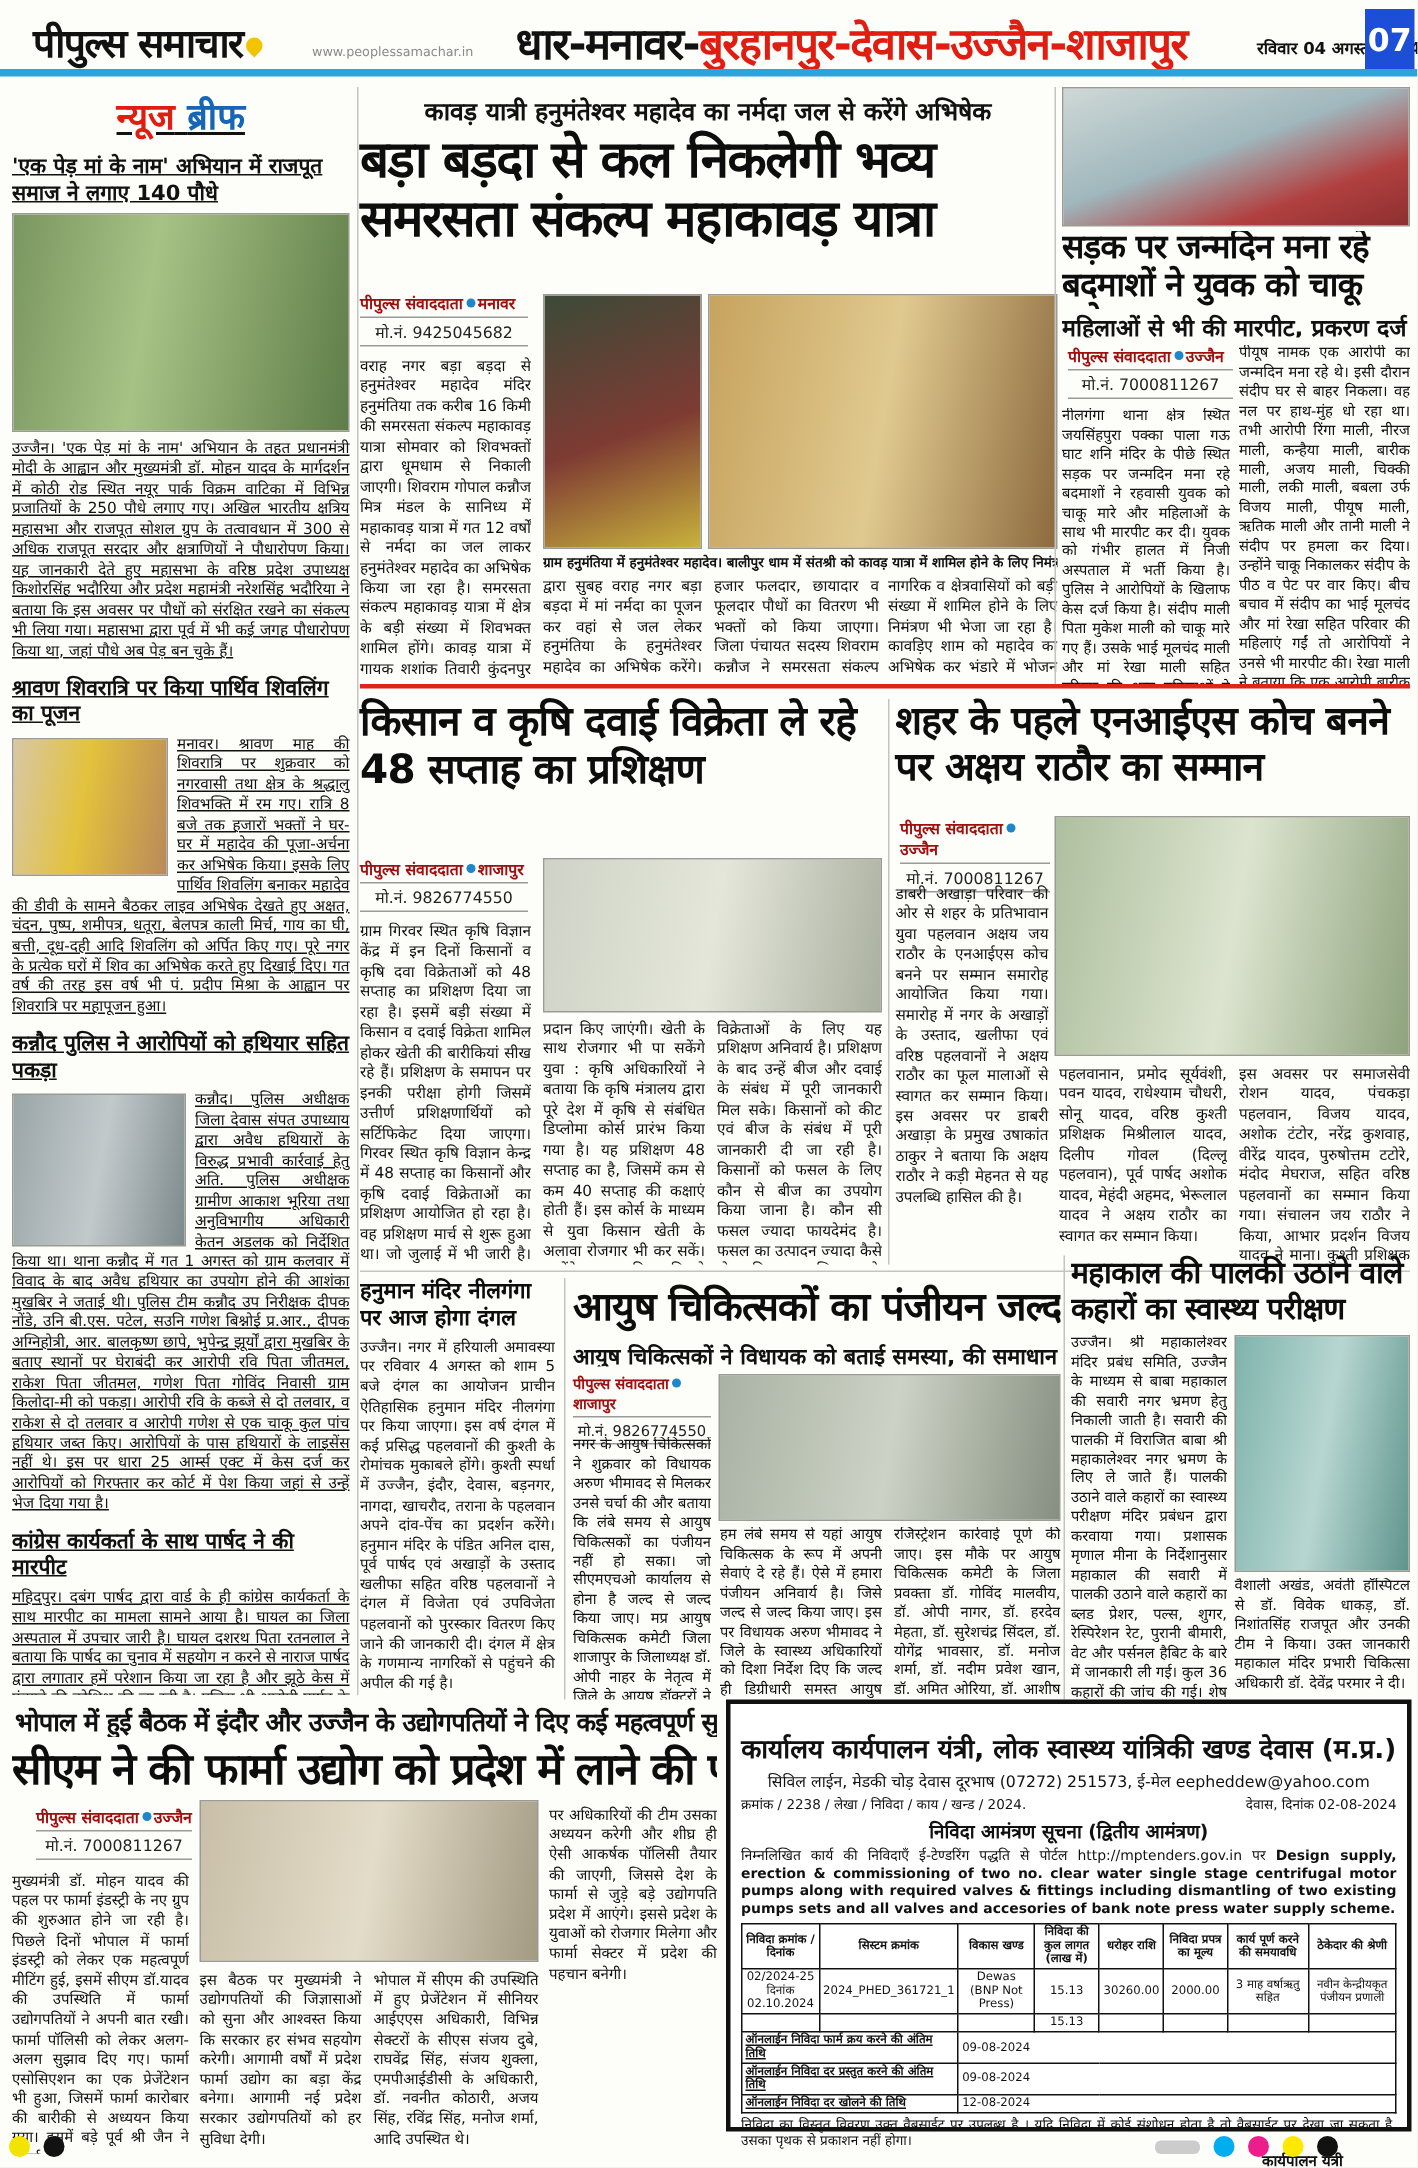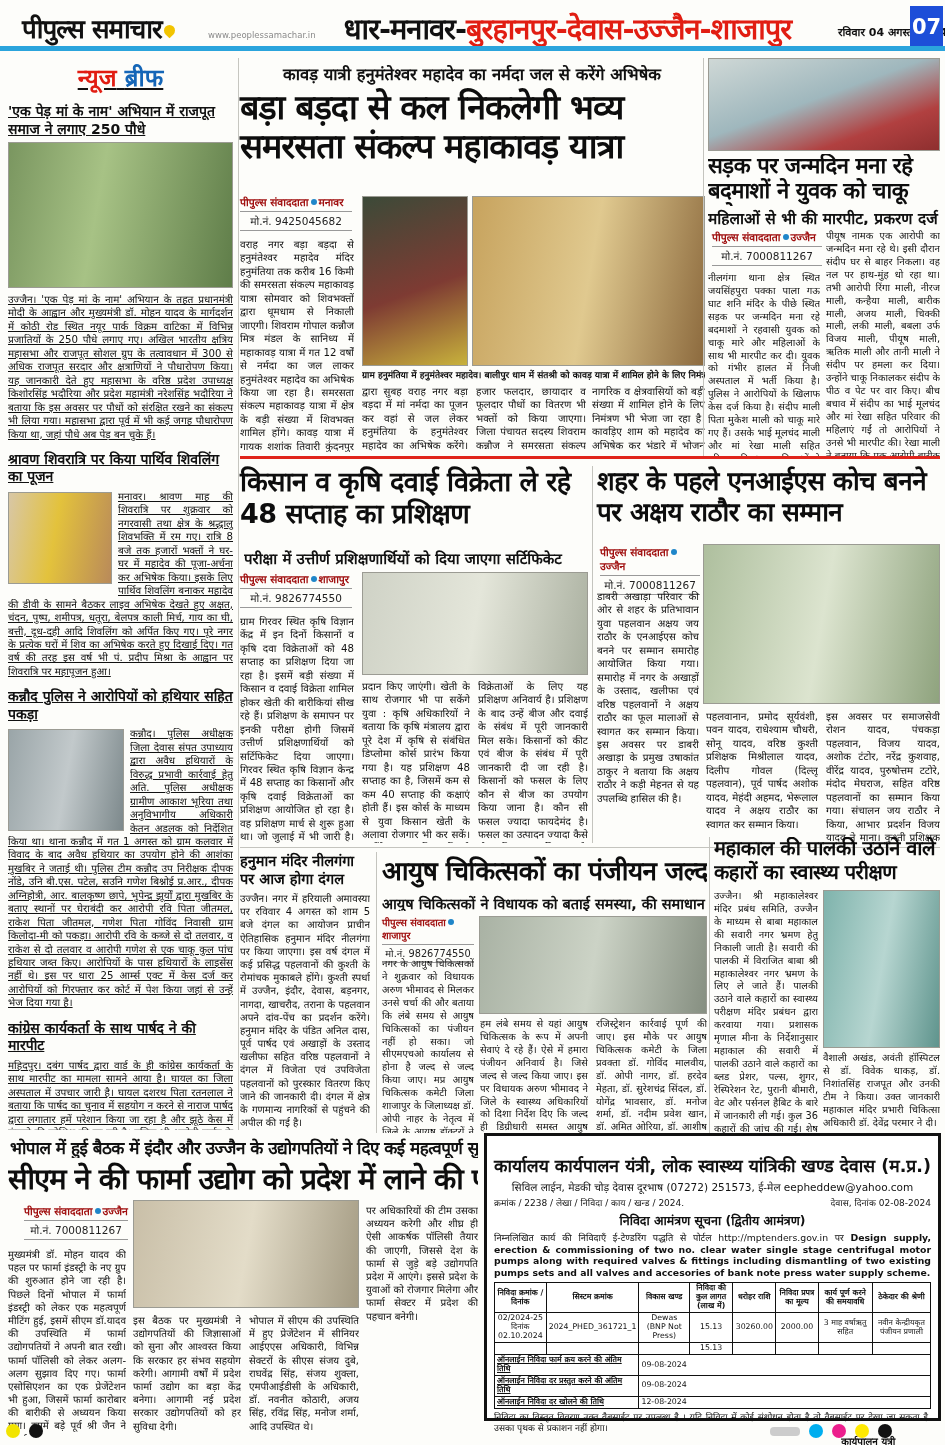--- a/index.html
+++ b/index.html
@@ -87,21 +87,21 @@
   <div class="abs edate">रविवार 04 अगस्त 2024</div>
   <div class="abs pgno">07</div>
   <div class="abs bluebar"></div>
 
   <div class="abs brief clip" style="border-right:1px solid #c6c6c0;text-decoration:underline;">
     <div class="brief-title">
       <span class="red">न्यूज</span>
       <span class="blue">ब्रीफ</span>
     </div>
     <div>
-      <div class="bh">'एक पेड़ मां के नाम' अभियान में राजपूत समाज ने लगाए 250 पौधे</div>
+      <div class="bh">'एक पेड़ मां के नाम' अभियान में राजपूत समाज ने लगाए 140 पौधे</div>
       <div class="photo ph-trees" style="width:100%;height:146px;margin:3px 0 5px;"></div>
       <div class="bodytxt just">उज्जैन। 'एक पेड़ मां के नाम' अभियान के तहत प्रधानमंत्री मोदी के आह्वान और मुख्यमंत्री डॉ. मोहन यादव के मार्गदर्शन में कोठी रोड स्थित नयूर पार्क विक्रम वाटिका में विभिन्न प्रजातियों के 250 पौधे लगाए गए। अखिल भारतीय क्षत्रिय महासभा और राजपूत सोशल ग्रुप के तत्वावधान में 300 से अधिक राजपूत सरदार और क्षत्राणियों ने पौधारोपण किया। यह जानकारी देते हुए महासभा के वरिष्ठ प्रदेश उपाध्यक्ष किशोरसिंह भदौरिया और प्रदेश महामंत्री नरेशसिंह भदौरिया ने बताया कि इस अवसर पर पौधों को संरक्षित रखने का संकल्प भी लिया गया। महासभा द्वारा पूर्व में भी कई जगह पौधारोपण किया था, जहां पौधे अब पेड़ बन चुके हैं।</div>
     </div>
     <div>
       <div class="bh">श्रावण शिवरात्रि पर किया पार्थिव शिवलिंग का पूजन</div>
       <div class="bodytxt just">
         <span class="photo ph-pooja fl" style="width:104px;height:92px;display:block;"></span>
         <span>मनावर। श्रावण माह की शिवरात्रि पर शुक्रवार को नगरवासी तथा क्षेत्र के श्रद्धालु शिवभक्ति में रम गए। रात्रि 8 बजे तक हजारों भक्तों ने घर-घर में महादेव की पूजा-अर्चना कर अभिषेक किया। इसके लिए पार्थिव शिवलिंग बनाकर महादेव की डीवी के सामने बैठकर लाइव अभिषेक देखते हुए अक्षत, चंदन, पुष्प, शमीपत्र, धतूरा, बेलपत्र काली मिर्च, गाय का घी, बत्ती, दूध-दही आदि शिवलिंग को अर्पित किए गए। पूरे नगर के प्रत्येक घरों में शिव का अभिषेक करते हुए दिखाई दिए। गत वर्ष की तरह इस वर्ष भी पं. प्रदीप मिश्रा के आह्वान पर शिवरात्रि पर महापूजन हुआ।</span>
       </div>
     </div>
@@ -142,21 +142,20 @@
   <div class="abs byline" style="left:712px;top:230px;width:110px;">
     <div class="byl-top"><span>पीपुल्स संवाददाता</span><span class="byl-dot"></span><span>उज्जैन</span></div>
     <div class="byl-ph">मो.नं. 7000811267</div>
   </div>
   <div class="abs bodytxt just clip" style="left:708px;top:272px;width:112px;height:184px;font-size:9.8px;">नीलगंगा थाना क्षेत्र स्थित जयसिंहपुरा पक्का पाला गऊ घाट शनि मंदिर के पीछे स्थित सड़क पर जन्मदिन मना रहे बदमाशों ने रहवासी युवक को चाकू मारे और महिलाओं के साथ भी मारपीट कर दी। युवक को गंभीर हालत में निजी अस्पताल में भर्ती किया है। पुलिस ने आरोपियों के खिलाफ केस दर्ज किया है। संदीप माली पिता मुकेश माली को चाकू मारे गए हैं। उसके भाई मूलचंद माली और मां रेखा माली सहित परिवार की अन्य महिलाओं ने भी मारपीट की शिकायत की है। घायल संदीप के चाचा शुभम माली ने बताया कि क्षेत्र के बदमाश</div>
   <div class="abs bodytxt just clip" style="left:826px;top:230px;width:114px;height:226px;font-size:9.8px;">पीयूष नामक एक आरोपी का जन्मदिन मना रहे थे। इसी दौरान संदीप घर से बाहर निकला। वह नल पर हाथ-मुंह धो रहा था। तभी आरोपी रिंगा माली, नीरज माली, कन्हैया माली, बारीक माली, अजय माली, चिक्की माली, लकी माली, बबला उर्फ विजय माली, पीयूष माली, ऋतिक माली और तानी माली ने संदीप पर हमला कर दिया। उन्होंने चाकू निकालकर संदीप के पीठ व पेट पर वार किए। बीच बचाव में संदीप का भाई मूलचंद और मां रेखा सहित परिवार की महिलाएं गईं तो आरोपियों ने उनसे भी मारपीट की। रेखा माली ने बताया कि एक आरोपी बारीक ने उनसे बदतमीजी भी की। पुलिस ने आरोपियों पर केस दर्ज किया है। मामले में जांच की जा रही है।</div>
 
   <div class="abs redline" style="left:240px;top:456px;width:700px;"></div>
 
   <div class="abs headline" style="left:240px;top:466px;width:350px;font-size:27px;line-height:1.18;letter-spacing:-0.5px;">किसान व कृषि दवाई विक्रेता ले रहे 48 सप्ताह का प्रशिक्षण</div>
-  <div class="abs subhead clip" style="left:244px;top:548px;width:344px;height:18px;font-size:15px;">परीक्षा में उत्तीर्ण प्रशिक्षणार्थियों को दिया जाएगा सर्टिफिकेट</div>
   <div class="abs byline" style="left:240px;top:572px;width:112px;">
     <div class="byl-top"><span>पीपुल्स संवाददाता</span><span class="byl-dot"></span><span>शाजापुर</span></div>
     <div class="byl-ph">मो.नं. 9826774550</div>
   </div>
   <div class="abs photo ph-class" style="left:362px;top:572px;width:226px;height:103px;"></div>
   <div class="abs bodytxt just clip" style="left:240px;top:615px;width:114px;height:228px;">ग्राम गिरवर स्थित कृषि विज्ञान केंद्र में इन दिनों किसानों व कृषि दवा विक्रेताओं को 48 सप्ताह का प्रशिक्षण दिया जा रहा है। इसमें बड़ी संख्या में किसान व दवाई विक्रेता शामिल होकर खेती की बारीकियां सीख रहे हैं। प्रशिक्षण के समापन पर इनकी परीक्षा होगी जिसमें उत्तीर्ण प्रशिक्षणार्थियों को सर्टिफिकेट दिया जाएगा। गिरवर स्थित कृषि विज्ञान केन्द्र में 48 सप्ताह का किसानों और कृषि दवाई विक्रेताओं का प्रशिक्षण आयोजित हो रहा है। वह प्रशिक्षण मार्च से शुरू हुआ था। जो जुलाई में भी जारी है। प्रशिक्षण पूर्ण होने के बाद सभी की परीक्षा आयोजित होगी जिसमें उत्तीर्ण होने वाले प्रशिक्षणार्थियों को प्रमाण-पत्र</div>
   <div class="abs bodytxt just clip" style="left:362px;top:680px;width:108px;height:163px;">प्रदान किए जाएंगी। खेती के साथ रोजगार भी पा सकेंगे युवा : कृषि अधिकारियों ने बताया कि कृषि मंत्रालय द्वारा पूरे देश में कृषि से संबंधित डिप्लोमा कोर्स प्रारंभ किया गया है। यह प्रशिक्षण 48 सप्ताह का है, जिसमें कम से कम 40 सप्ताह की कक्षाएं होती हैं। इस कोर्स के माध्यम से युवा किसान खेती के अलावा रोजगार भी कर सकें। उन्होंने बताया कि कृषि से संबंधित दवाइं एवं बीज</div>
   <div class="abs bodytxt just clip" style="left:478px;top:680px;width:110px;height:163px;">विक्रेताओं के लिए यह प्रशिक्षण अनिवार्य है। प्रशिक्षण के बाद उन्हें बीज और दवाई के संबंध में पूरी जानकारी मिल सके। किसानों को कीट एवं बीज के संबंध में पूरी जानकारी दी जा रही है। किसानों को फसल के लिए कौन से बीज का उपयोग किया जाना है। कौन सी फसल ज्यादा फायदेमंद है। फसल का उत्पादन ज्यादा कैसे हो। किसान प्रशिक्षण के माध्यम से यह तकनीक सीख रहे हैं।</div>
 
   <div class="abs vline" style="left:592px;top:466px;height:377px;"></div>

